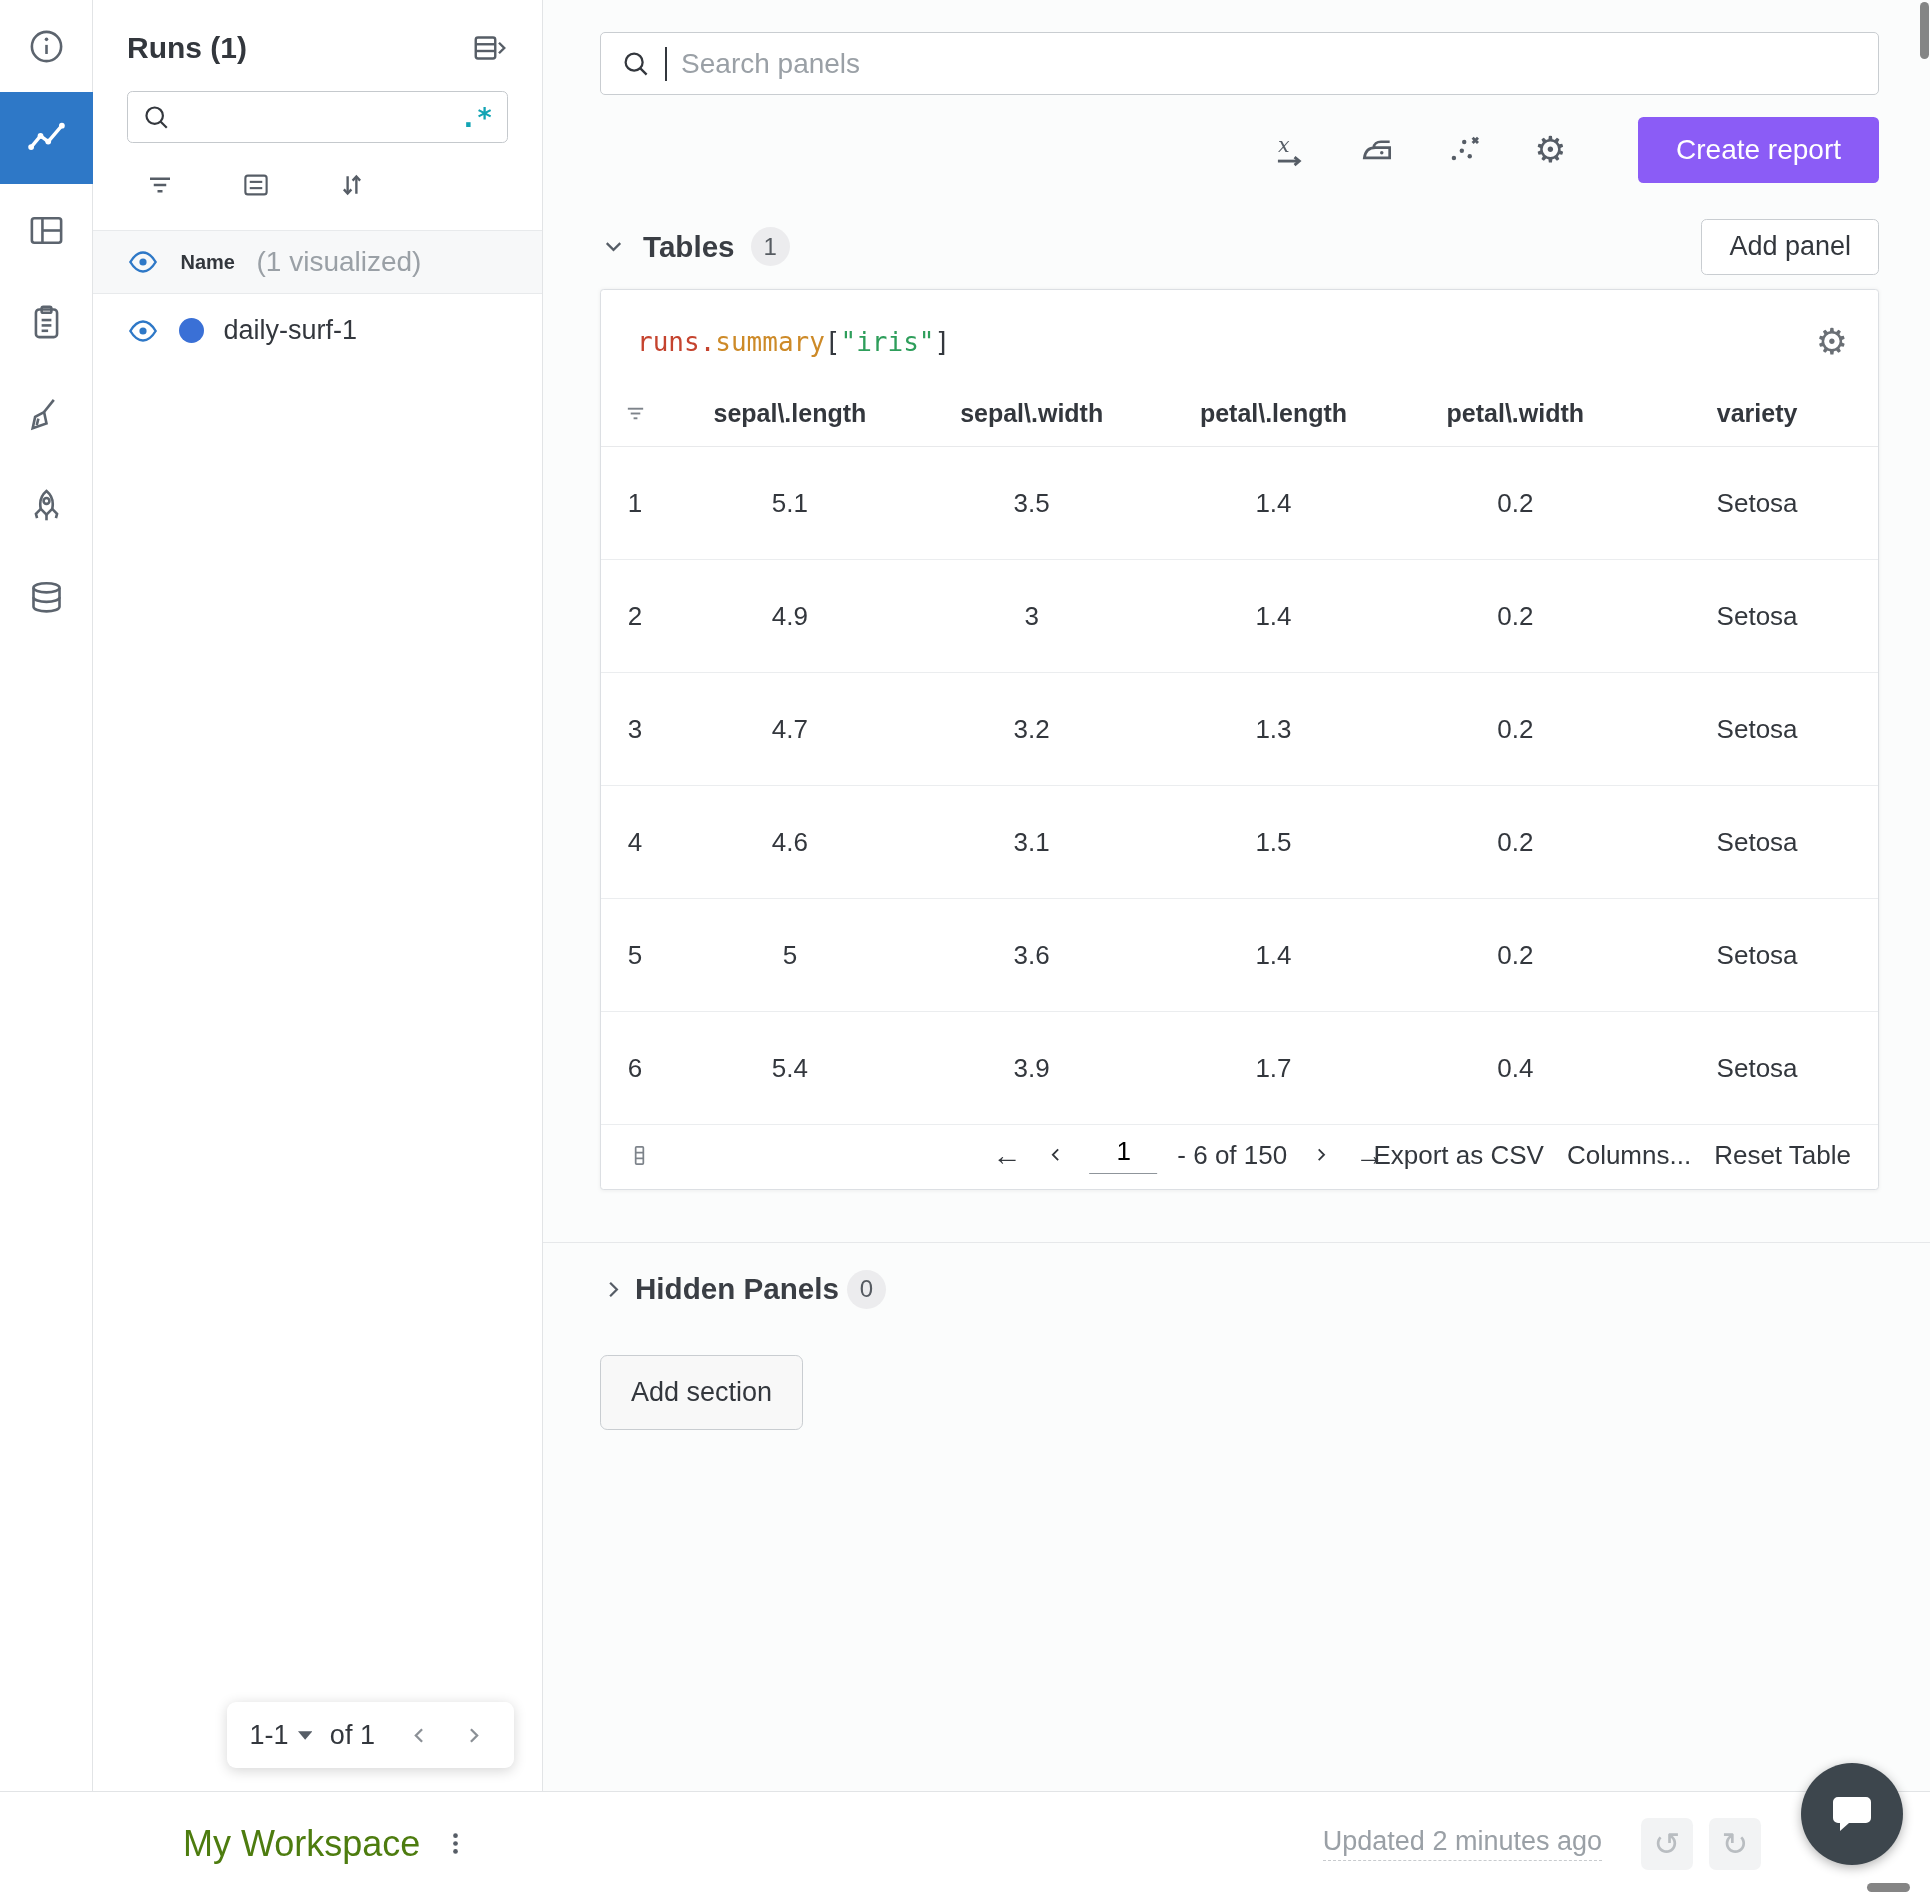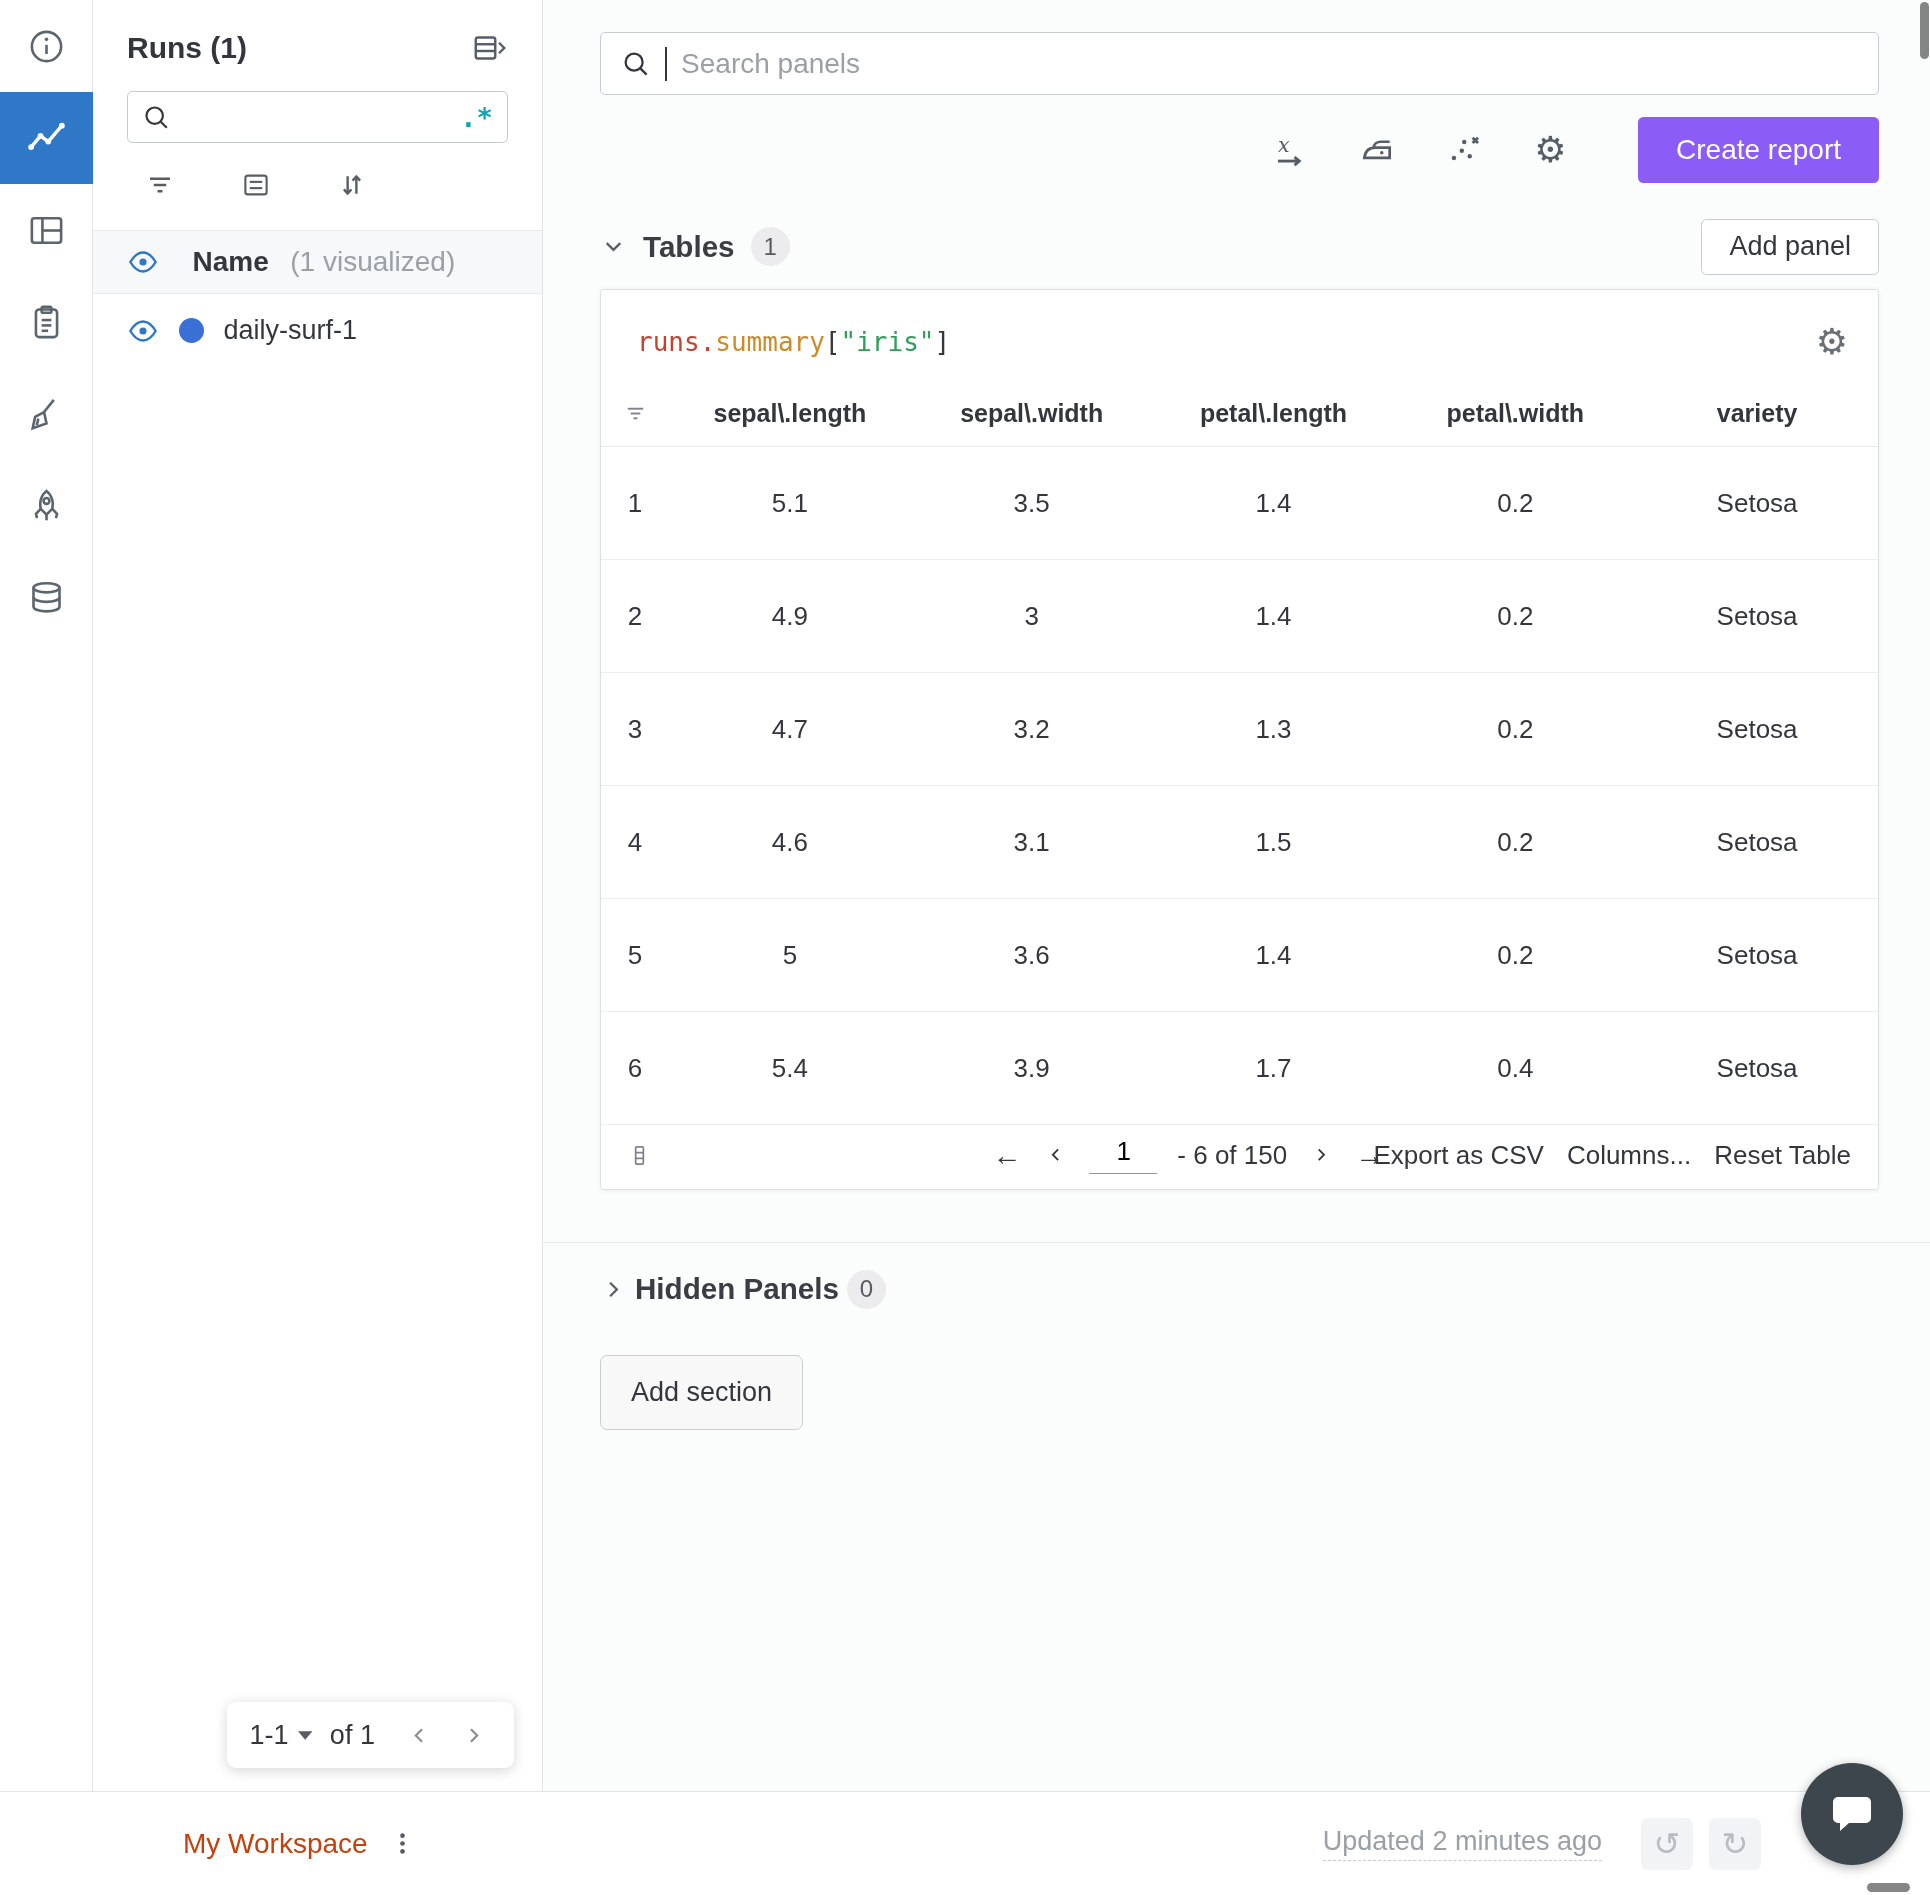--- a/index.html
+++ b/index.html
@@ -21,21 +21,21 @@
   
   .sidebar { width:450px; border-right:0.9px solid #e2e4e6; position:relative; background:#fff; }
   .runs-header { display:flex; align-items:center; justify-content:space-between; padding:30px 34px 0 34px; }
   .runs-title { font-size:30px; font-weight:600; color:#33373d; }
   .icon-btn { background:none; border:none; color:#565d66; display:flex; align-items:center; justify-content:center; }
   .side-search { margin:25px 34px 0 34px; height:52px; border:1.3px solid #c5c9cd; border-radius:5.4px; display:flex; align-items:center; padding:0 14.3px; gap:12.5px; background:#fff; }
   .side-search input { flex:1; border:none; outline:none; font-size:25px; min-width:0; background:transparent; }
   .regex-toggle { color:#12a4b4; font-family:"DejaVu Sans Mono", monospace; font-size:27px; font-weight:700; background:none; border:none; }
   .side-tools { display:flex; align-items:center; gap:66px; margin:27px 0 0 52px; }
   .name-row { margin-top:30px; background:#f7f8f9; border-top:0.9px solid #e8eaec; border-bottom:0.9px solid #e8eaec; height:64px; display:flex; align-items:center; padding:0 34px; gap:21.5px; }
-  .name-label { font-size:28px; font-weight:600; color:#33373d;margin-left:12px; }
+  .name-label { font-size:20px; font-weight:600; color:#33373d; }
   .name-suffix { font-size:28px; color:#9aa0a6; }
   .run-row { height:73px; display:flex; align-items:center; padding:0 34px; gap:19.7px; }
   .run-dot { width:25px; height:25px; border-radius:50%; background:#3a70d6; flex:0 0 auto; }
   .run-name { font-size:27px; color:#33373d; }
   .side-pagination { position:absolute; left:134px; bottom:23px; width:287px; height:66px; background:#fff; border-radius:9px; box-shadow:0 2.7px 12.5px rgba(0,0,0,0.16); display:flex; align-items:center; justify-content:center; gap:18px; }
   .pagin-range { display:flex; align-items:center; gap:9px; font-size:27px; color:#33373d; background:none; border:none; }
   .pagin-of { font-size:27px; color:#33373d; margin-right:9px; }
   .pagin-nav { background:none; border:none; color:#8b9096; padding:5.4px; }
 
   
@@ -80,21 +80,21 @@
   .page-input { width:68px; text-align:center; border:none; outline:none; border-bottom:1.8px solid #8f959b; font-size:26px; padding-bottom:5.4px; background:transparent; }
   .range-label { font-size:26px; color:#33373d; }
   .pf-right { margin-left:auto; display:flex; align-items:center; gap:23px; }
   .pf-action { background:none; border:none; font-size:26px; color:#33373d; }
 
   .hidden-row { margin-top:52px; border-top:0.9px solid #e6e8ea; padding:27px 0 25px 57px; display:flex; align-items:center; gap:8px; }
   .add-section { margin:21.5px 0 0 57px; height:75px; padding:0 30px; border:1.3px solid #c9cdd1; border-radius:7.2px; background:#f8f8f8; font-size:27px; color:#33373d; }
 
   
   .bottom-bar { height:104px; border-top:0.9px solid #e2e4e6; display:flex; align-items:center; padding:0 170px 0 183px; background:#fff; }
-  .ws-label { font-size:28px; color:#c2410c; }
+  .ws-label { font-size:36px; color:#4d7c0f; }
   .kebab-btn { background:none; border:none; color:#565d66; margin-left:21.5px; }
   .bb-right { margin-left:auto; display:flex; align-items:center; gap:16px; }
   .updated { font-size:27px; color:#9aa0a6; border-bottom:1.8px dashed #c8cbce; padding-bottom:3.6px; margin-right:23px; }
   .hist-btn { width:52px; height:52px; background:#f2f3f4; border:none; border-radius:7.2px; color:#b9bdc1; font-size:32px; display:flex; align-items:center; justify-content:center; }
 
   .chat-fab { position:absolute; right:28px; bottom:30px; width:102px; height:102px; border-radius:50%; background:#3d464d; border:none; display:flex; align-items:center; justify-content:center; box-shadow:0 2.7px 10.7px rgba(0,0,0,0.3); }
 
   .scroll-thumb-v { position:absolute; top:1.8px; right:1.8px; width:9px; height:57px; background:#666; border-radius:4.5px; opacity:.8; }
   .scroll-thumb-h { position:absolute; bottom:2.7px; right:21.5px; width:43px; height:9px; background:#666; border-radius:4.5px; opacity:.8; }
 </style>

